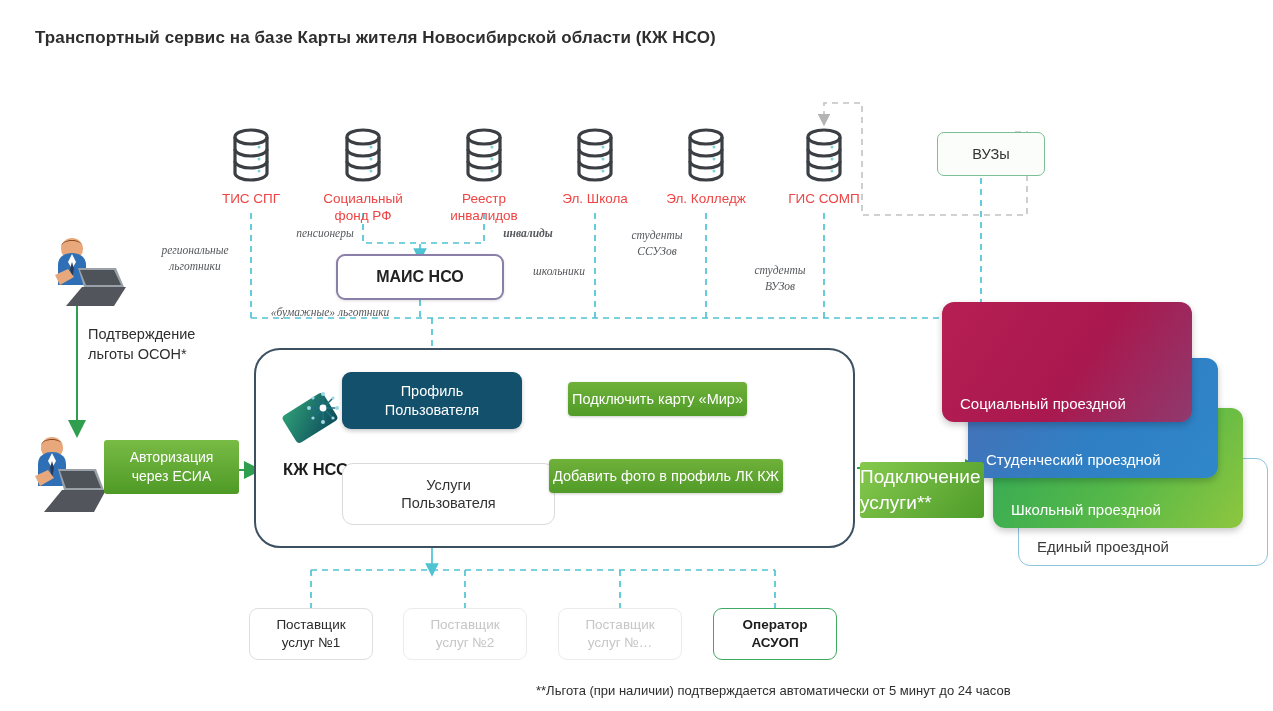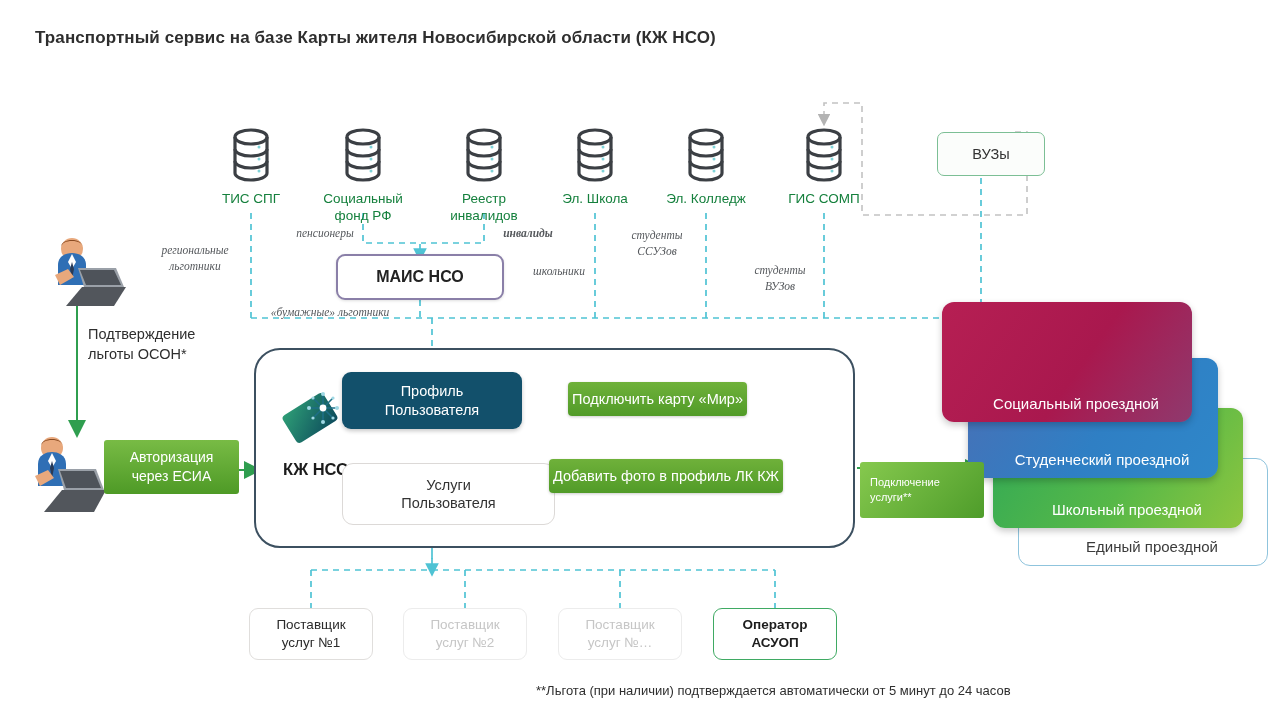--- a/index.html
+++ b/index.html
@@ -18,21 +18,21 @@
   #page-title {
     left: 35px; top: 28px;
     font-size: 17px; font-weight: bold; color: #2e2e2e;
     letter-spacing: .1px;
   }
 
   
   .db-node { width: 120px; text-align: center; }
   .db-icon { width: 46px; height: 56px; margin: 0 auto 8px; position: relative; }
   .db-label {
-    font-size: 13.5px; color: #15803d; line-height: 1.25;
+    font-size: 13.5px; color: #ef4444; line-height: 1.25;
   }
 
   
   .box-vuzy {
     width: 108px; height: 44px;
     border: 1.6px solid #7cbf95; border-radius: 7px;
     background: #fbfdfb;
     display: flex; align-items: center; justify-content: center;
     font-size: 14.5px; color: #333;
   }
@@ -86,32 +86,32 @@
     background: linear-gradient(180deg,#78bb45 0%, #4e9a26 100%);
     color: #fff; border-radius: 3px;
     display: flex; flex-direction: column; align-items: center; justify-content: center;
     text-align: center; font-size: 14px; line-height: 1.35;
   }
   .btn-connect-service {
     left: 860px; top: 462px; width: 124px; height: 56px;
     background: linear-gradient(135deg,#86c94e 0%, #4e9c2a 100%);
     color: #fff; border-radius: 3px;
     display: flex; flex-direction: column; align-items: flex-start; justify-content: center;
-    padding-left: 10px; font-size: 11px; line-height: 1.35;
+    padding-left: 0; font-size: 19px; line-height: 1.35;
     z-index: 6;
   }
   .arrow-note {
     left: 88px; top: 325px; width: 160px;
     font-size: 14.5px; color: #2e2e2e; line-height: 1.35;
   }
 
   
   .tcard {
     border-radius: 12px;
-    display: flex; align-items: flex-end; justify-content: center;
+    display: flex; align-items: flex-end; 
     padding-bottom: 10px;
     font-size: 15px; color: #fff;
     box-shadow: 0 3px 7px rgba(0,0,0,.22);
     padding-left: 18px;
   }
   #tcard-social { left: 942px; top: 302px; width: 250px; height: 120px;
     background: linear-gradient(125deg,#b61f53 0%, #a9184e 55%, #8f3a6e 100%); z-index: 4; }
   #tcard-student { left: 968px; top: 358px; width: 250px; height: 120px;
     background: linear-gradient(125deg,#4a6fb5 0%, #2f7fc4 55%, #2f87c9 100%); z-index: 3; }
   #tcard-school { left: 993px; top: 408px; width: 250px; height: 120px;

